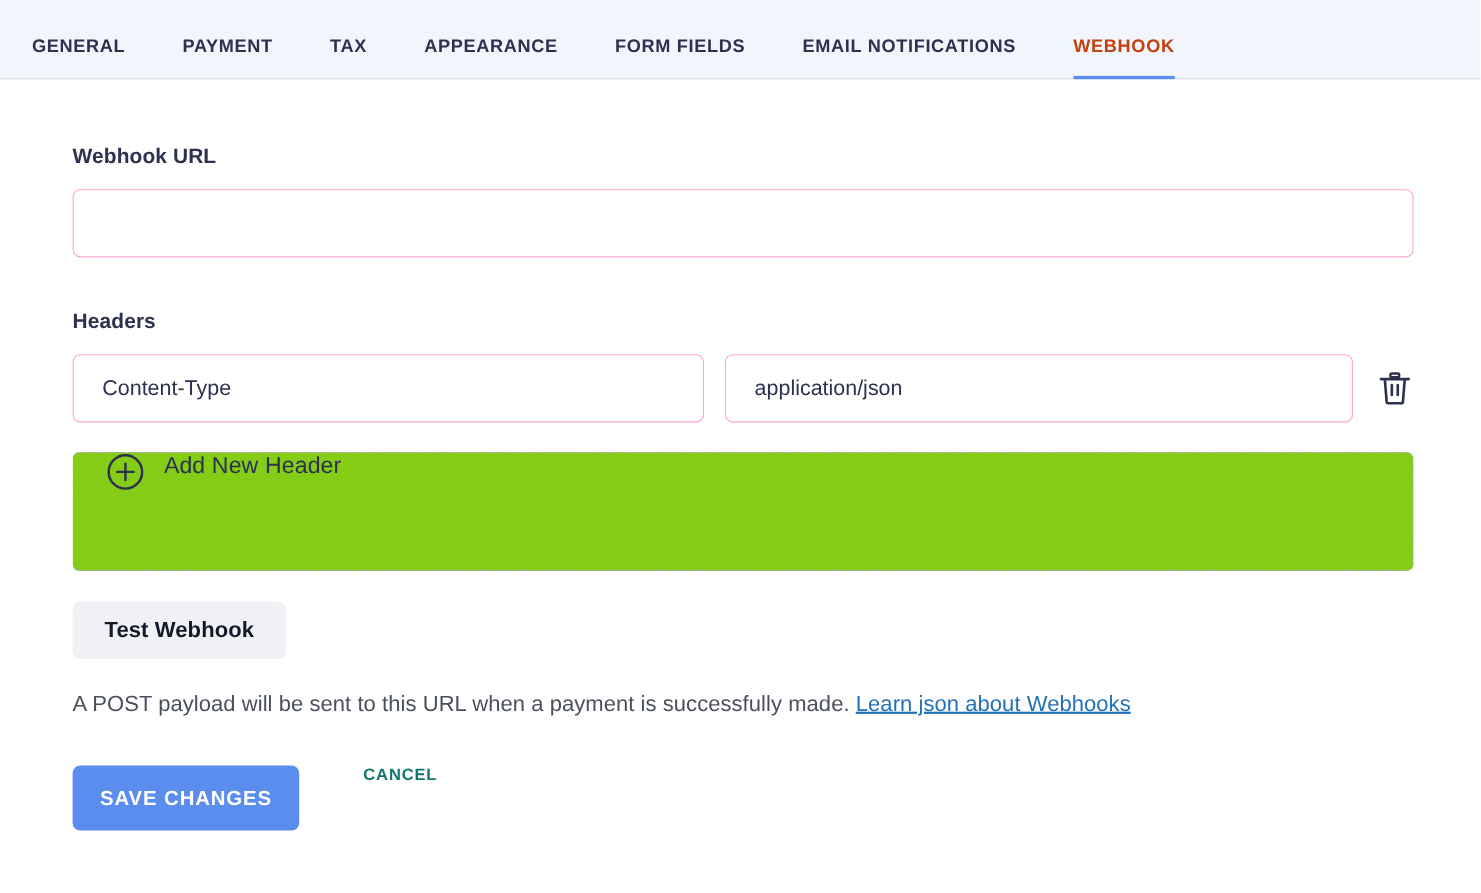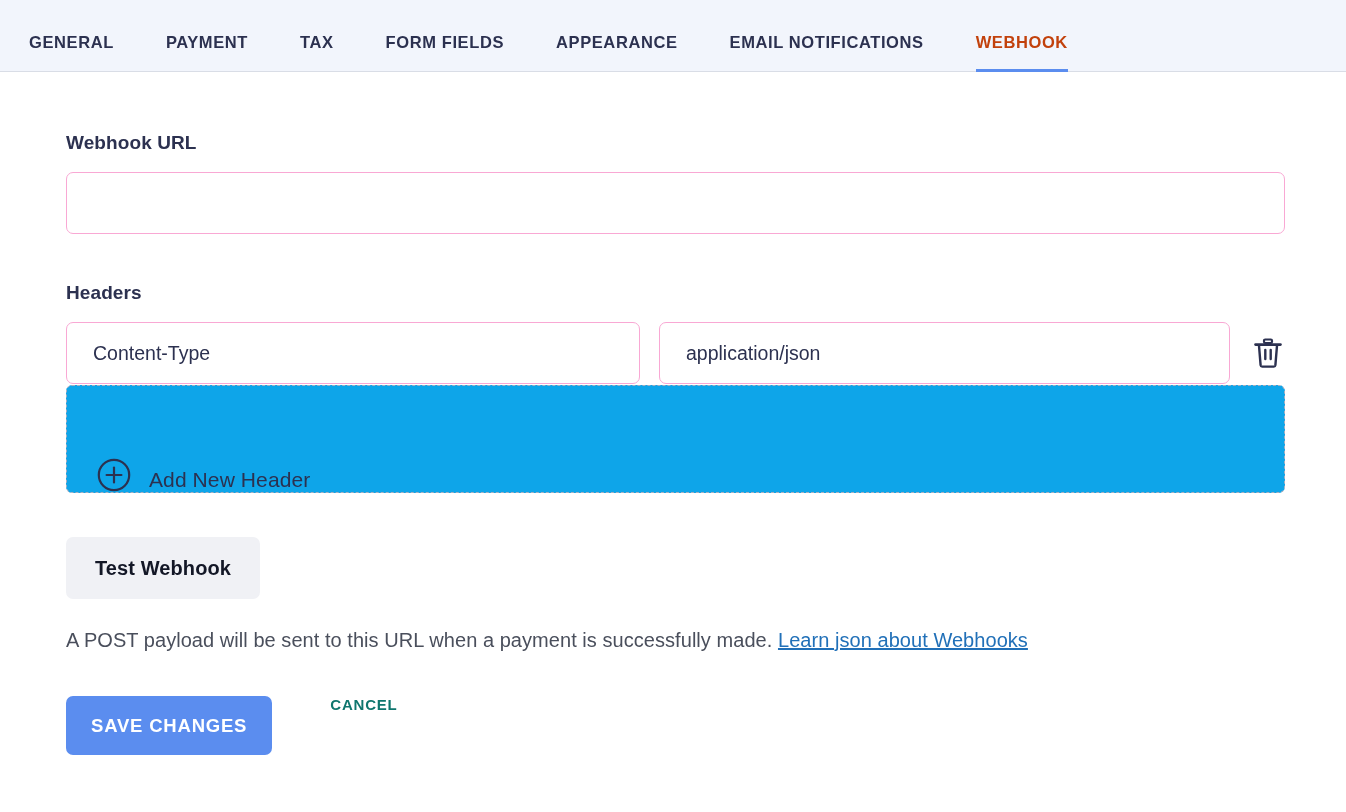--- a/index.html
+++ b/index.html
@@ -112,45 +112,45 @@
     display: flex;
     align-items: center;
     justify-content: center;
     cursor: pointer;
   }
 
   .add-row {
     box-sizing: border-box;
     width: 1219px;
     height: 108px;
-    margin-top: 1px;
+    margin-top: 27px;
     border: 1px dashed #a9aec0;
     border-radius: 6px;
     display: flex;
-    align-items: flex-end;
+    align-items: flex-start;
     padding-left: 30px;
     cursor: pointer;
-    background: #0ea5e9;
+    background: #84cc16;
   }
   .plus-icon {
     width: 34px;
     height: 34px;
     flex: 0 0 34px;
     display: block;
   }
   .add-row-label {
     margin-left: 18px;
     font-size: 21px;
     color: #2c3150;
     letter-spacing: 0.1px;
   }
 
   .test-btn {
-    margin-top: 44px;
-    height: 62px;
+    margin-top: 28px;
+    height: 52px;
     padding: 0 29px;
     background: #f0f1f5;
     border: none;
     border-radius: 7px;
     font-family: "Liberation Sans", sans-serif;
     font-size: 20px;
     font-weight: bold;
     color: #131726;
     cursor: pointer;
     letter-spacing: 0.1px;
@@ -200,22 +200,22 @@
     padding: 0;
   }
 </style>
 </head>
 <body>
 
 <div class="tabbar">
   <div class="tab">GENERAL</div>
   <div class="tab">PAYMENT</div>
   <div class="tab">TAX</div>
+  <div class="tab">APPEARANCE</div>
   <div class="tab">FORM FIELDS</div>
-  <div class="tab">APPEARANCE</div>
   <div class="tab">EMAIL NOTIFICATIONS</div>
   <div class="tab active">WEBHOOK</div>
 </div>
 
 <div class="content">
 
   <div class="field-label" id="webhook-url-label">Webhook URL</div>
 
   <input class="text-input" id="webhook-url-input" type="text" value="" style="">
 

